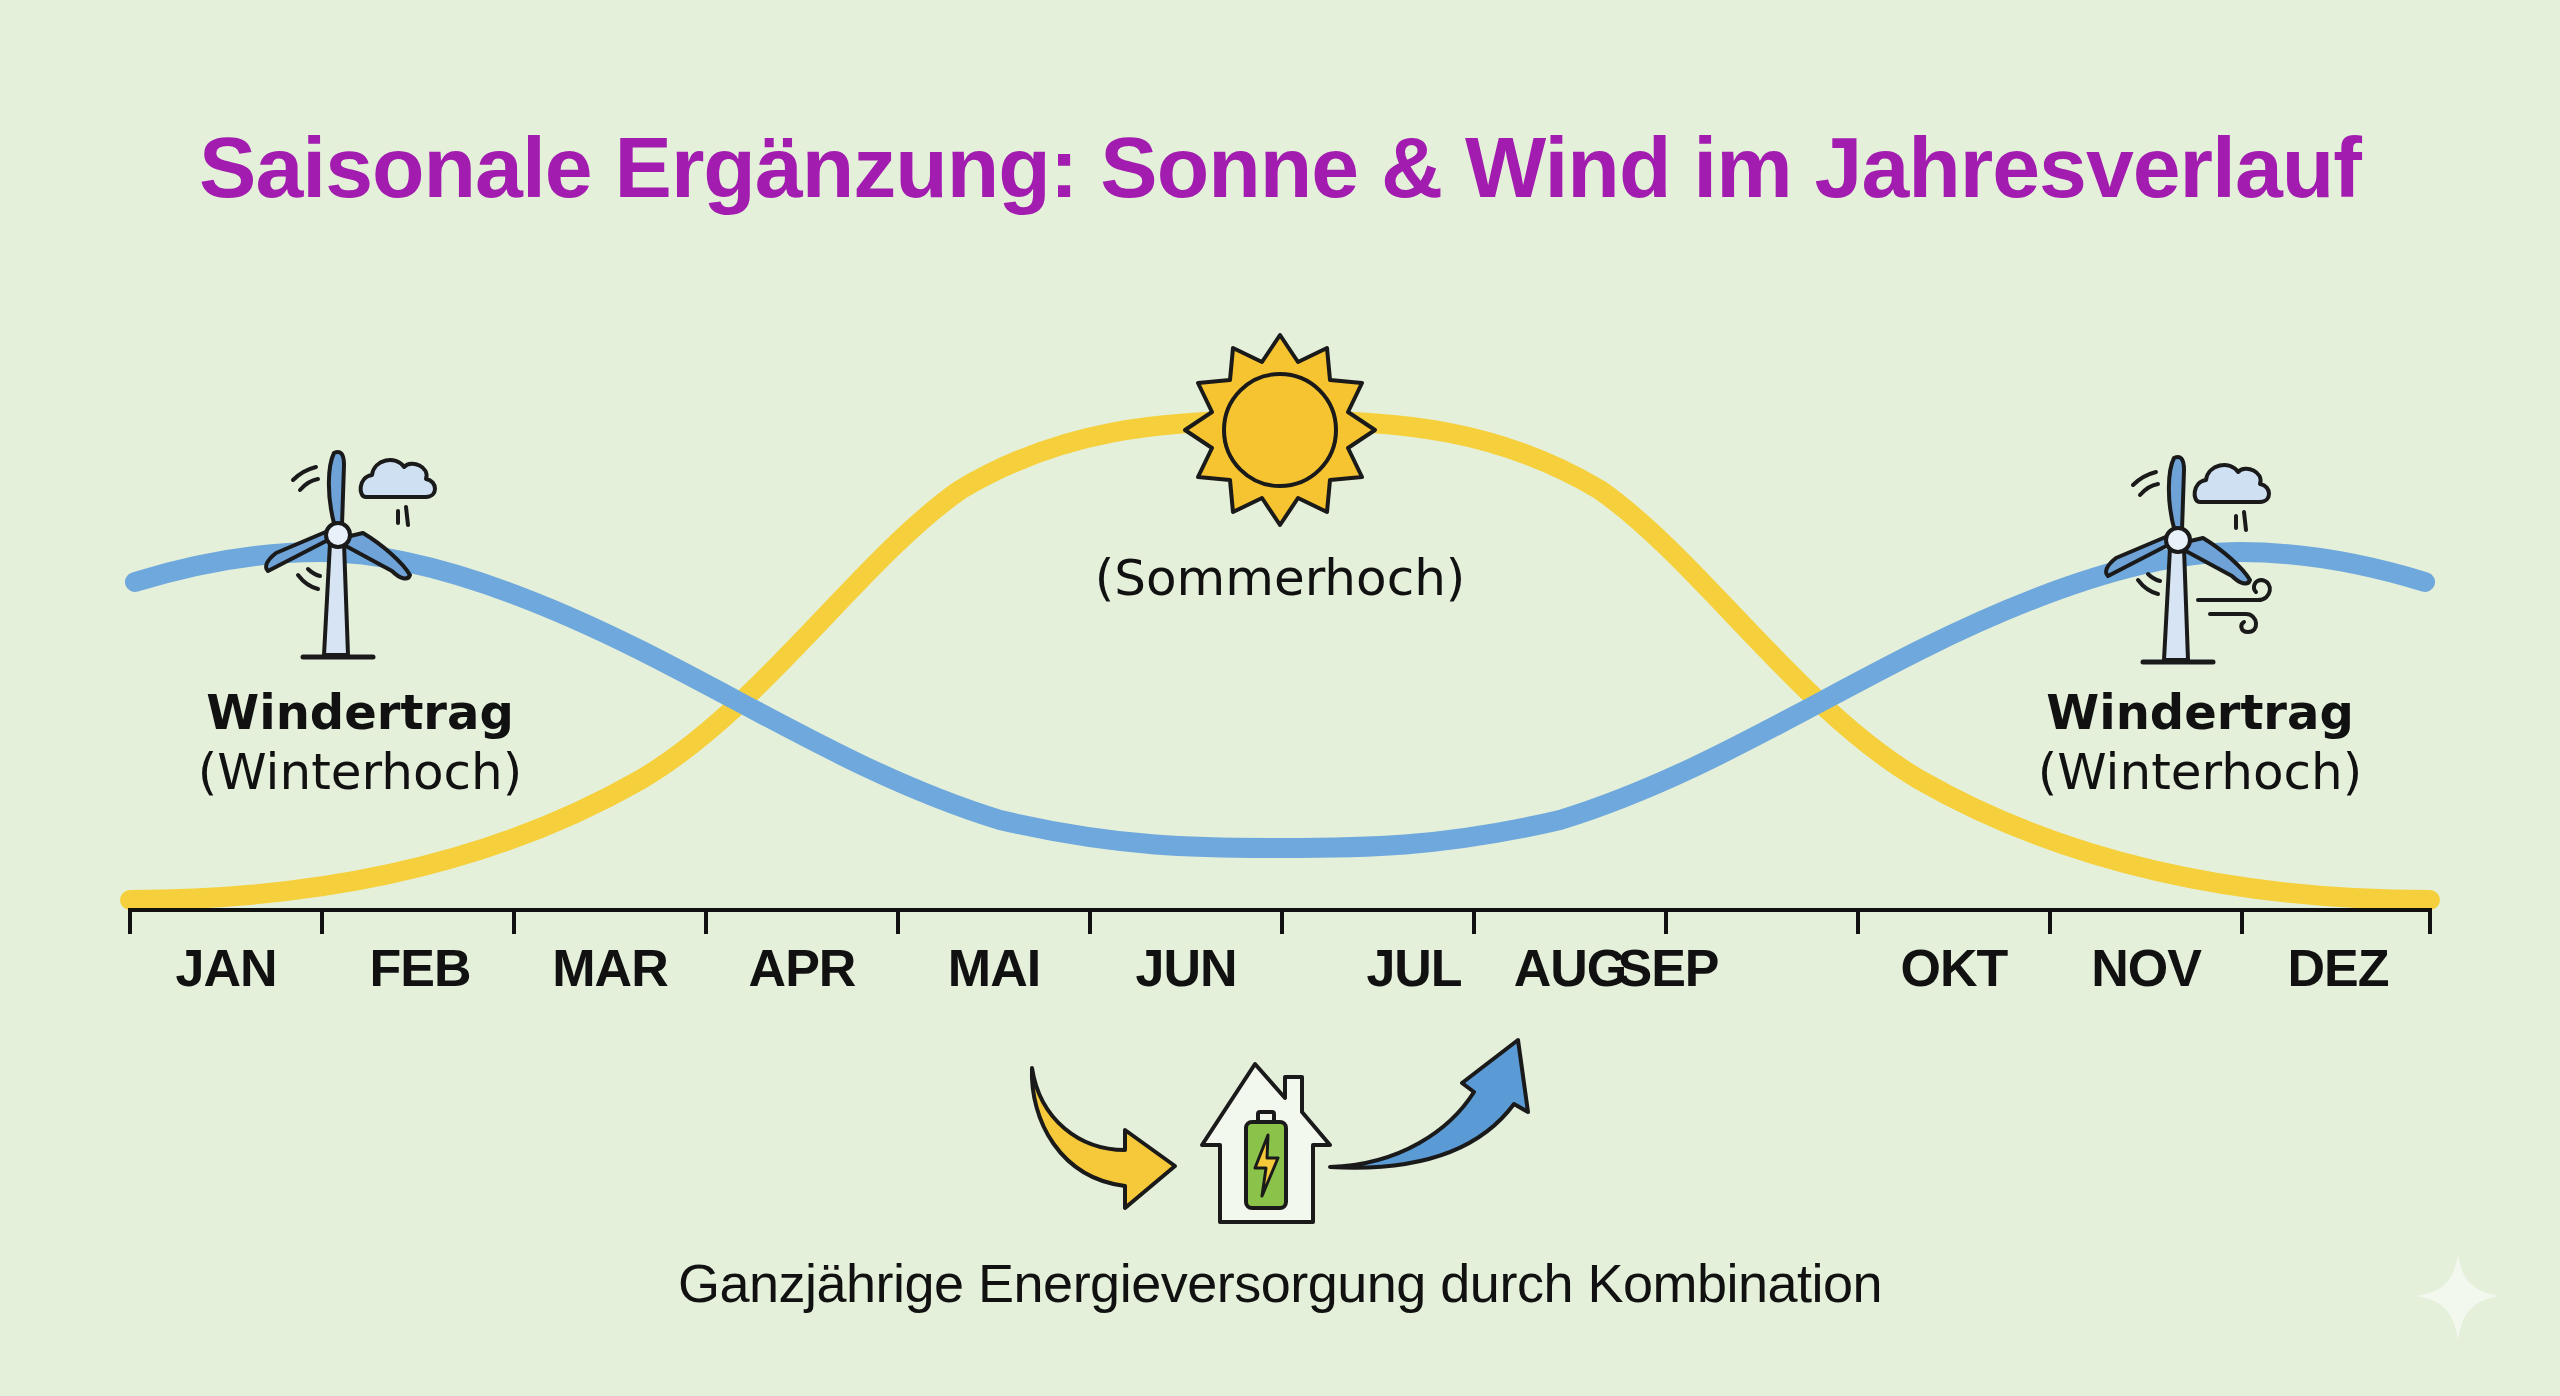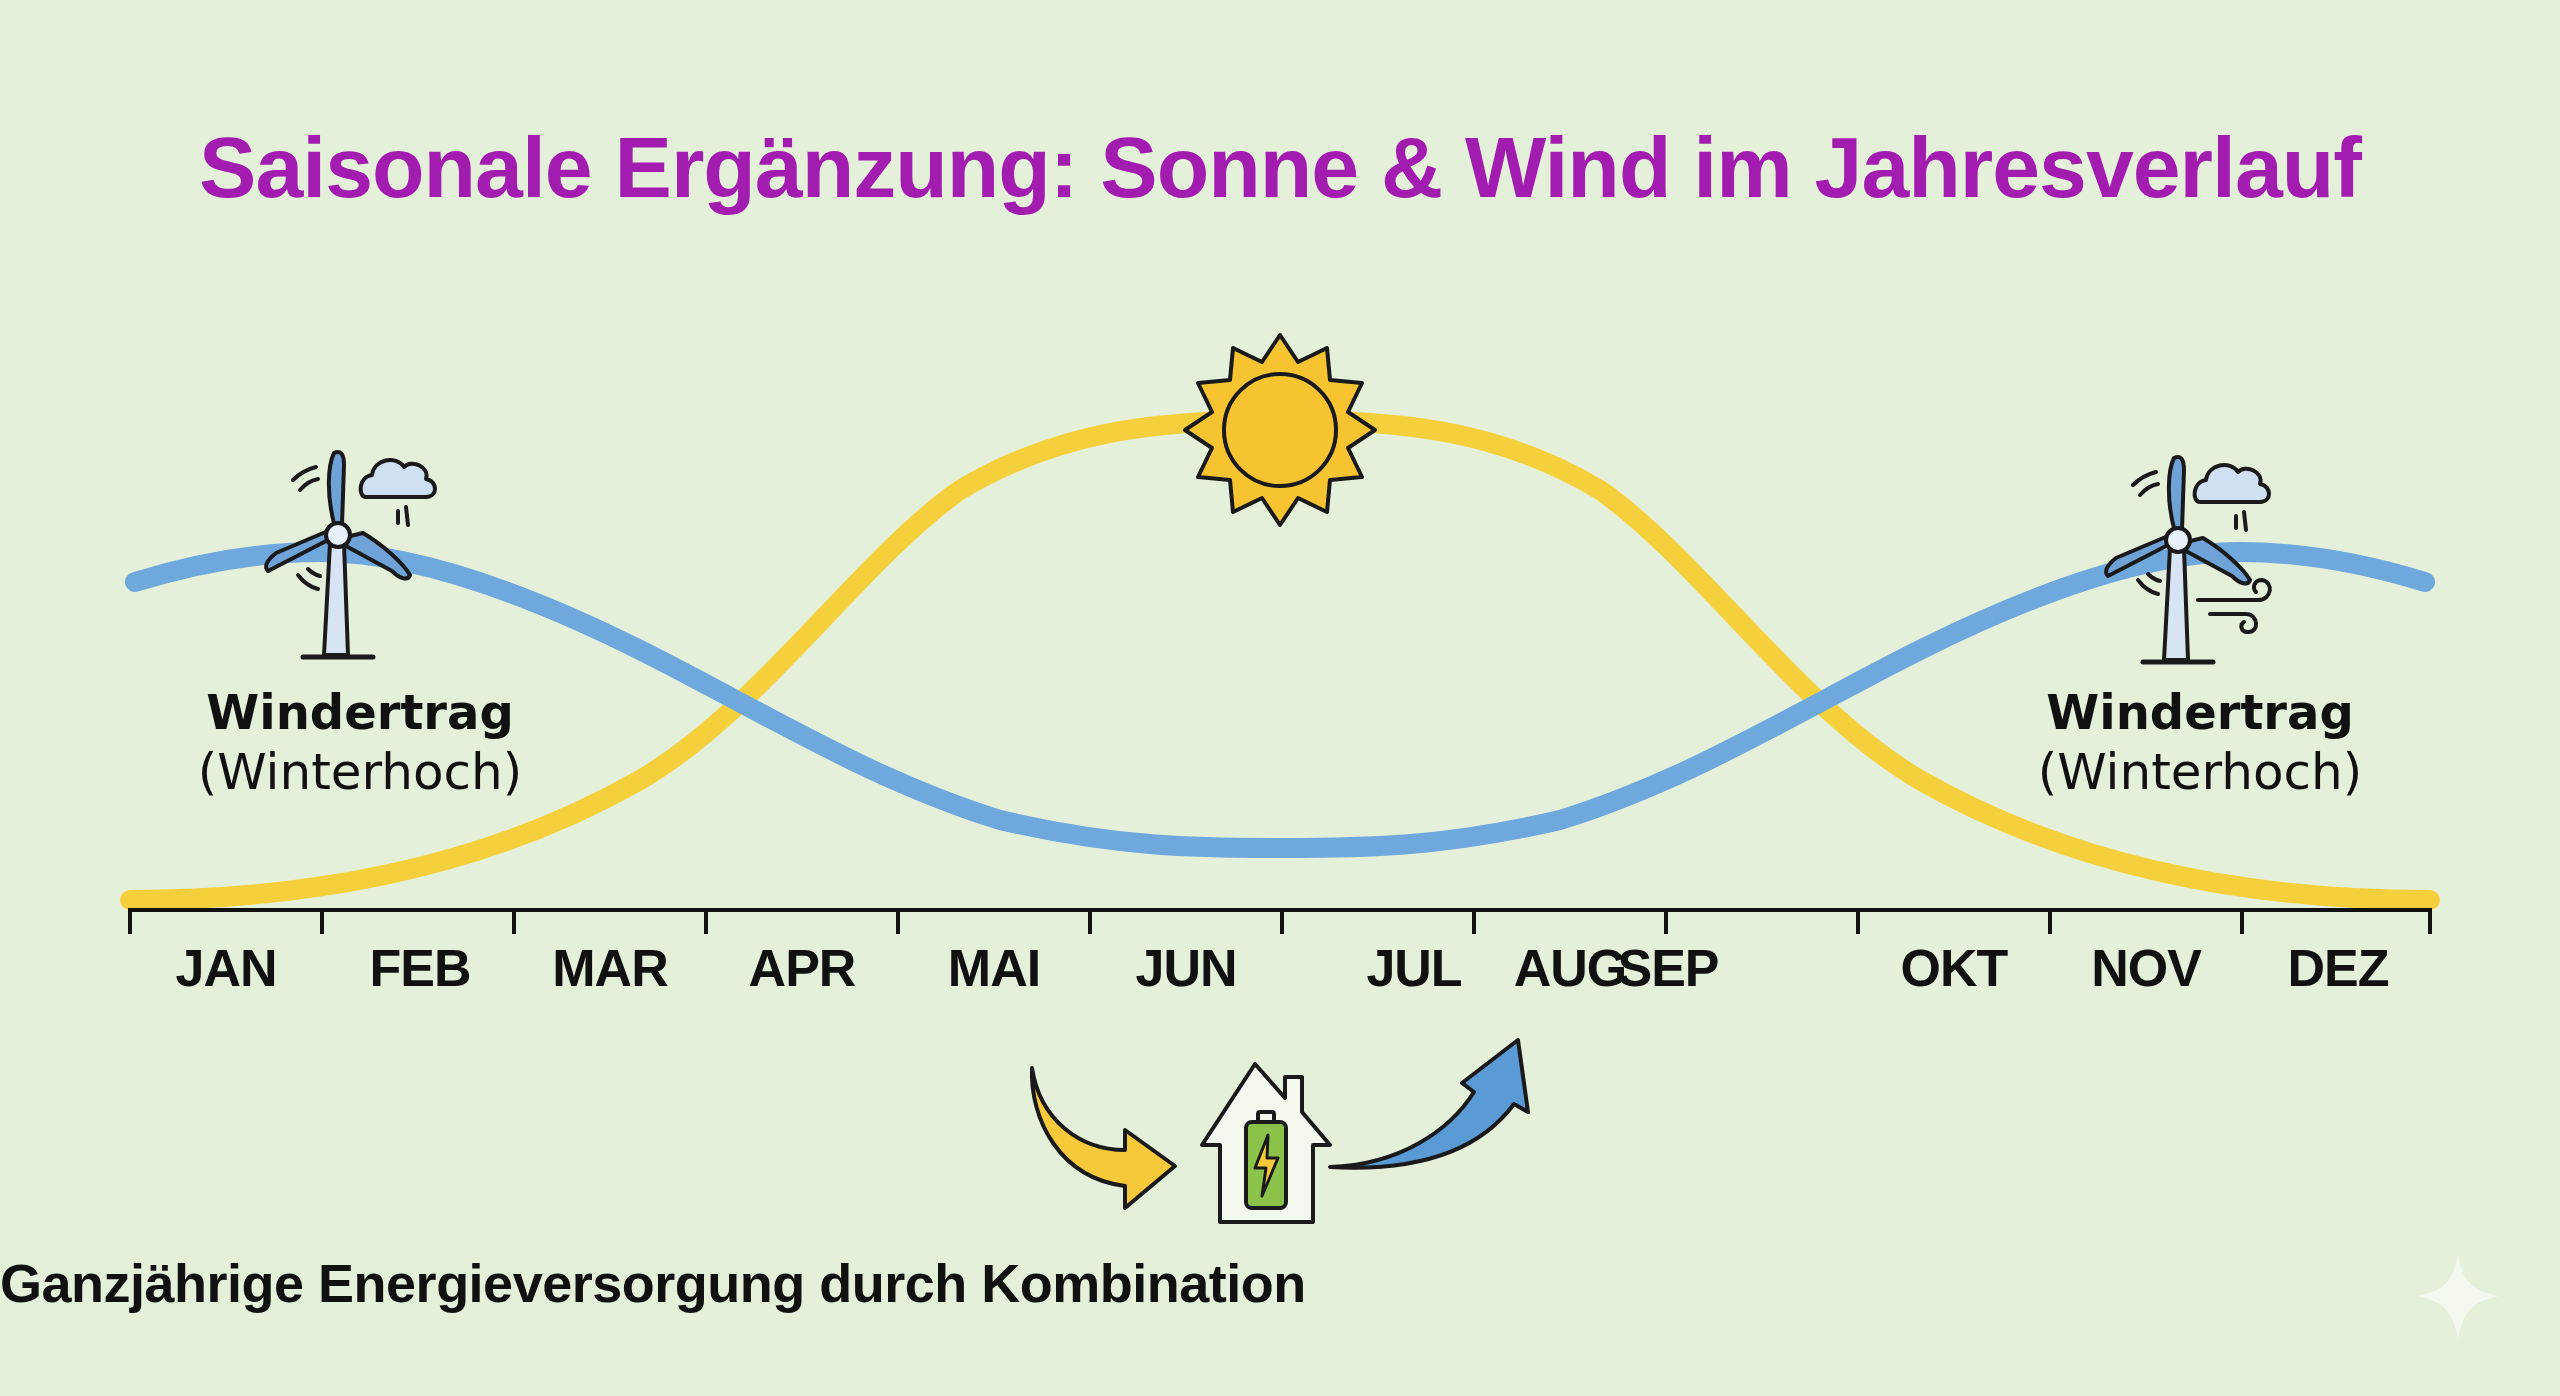--- a/index.html
+++ b/index.html
@@ -22,22 +22,22 @@
       font-family: "DejaVu Sans", sans-serif;
     }
     .label .l1 { display: block; font-size: 48px; font-weight: 700; }
     .label .l2 { display: block; font-size: 50px; font-weight: 400; }
     .month {
       position: absolute; top: 938px; width: 192px; text-align: center;
       font-size: 52px; font-weight: 700; letter-spacing: -1px;
       font-family: Liberation Sans, sans-serif;
     }
     .caption {
-      position: absolute; left: 0; right: 0; top: 1252px; text-align: left;
-      font-size: 54px; font-weight: 700; letter-spacing: -0.5px;
+      position: absolute; left: 0; right: 0; top: 1252px; text-align: center;
+      font-size: 54px; font-weight: 400; letter-spacing: -0.5px;
       font-family: "Liberation Sans", sans-serif;
     }
   </style>
 </head>
 <body>
 
 <div class="title">Saisonale Ergänzung: Sonne &amp; Wind im Jahresverlauf</div>
 
 <svg class="chart" width="2560" height="1396" viewBox="0 0 2560 1396">
 
@@ -120,20 +120,21 @@
   </g>
 
   <path d="M2458,1253 C2462,1282 2474,1292 2500,1296 C2474,1300 2462,1312 2458,1340 C2454,1312 2442,1300 2416,1296 C2442,1292 2454,1282 2458,1253 Z" fill="#f3f8ef"></path>
 </svg>
 
 <div class="label" style="left:170px; top:684px; width:380px;">
   <span class="l1">Windertrag</span>
   <span class="l2">(Winterhoch)</span>
 </div>
 <div class="label" style="left:1080px; top:548px; width:400px;">
+  <span class="l2">(Sommerhoch)</span>
 </div>
 <div class="label" style="left:2010px; top:684px; width:380px;">
   <span class="l1">Windertrag</span>
   <span class="l2">(Winterhoch)</span>
 </div>
 
 <div class="month" style="left:130px;">JAN</div>
 <div class="month" style="left:324px;">FEB</div>
 <div class="month" style="left:514px;">MAR</div>
 <div class="month" style="left:706px;">APR</div>

